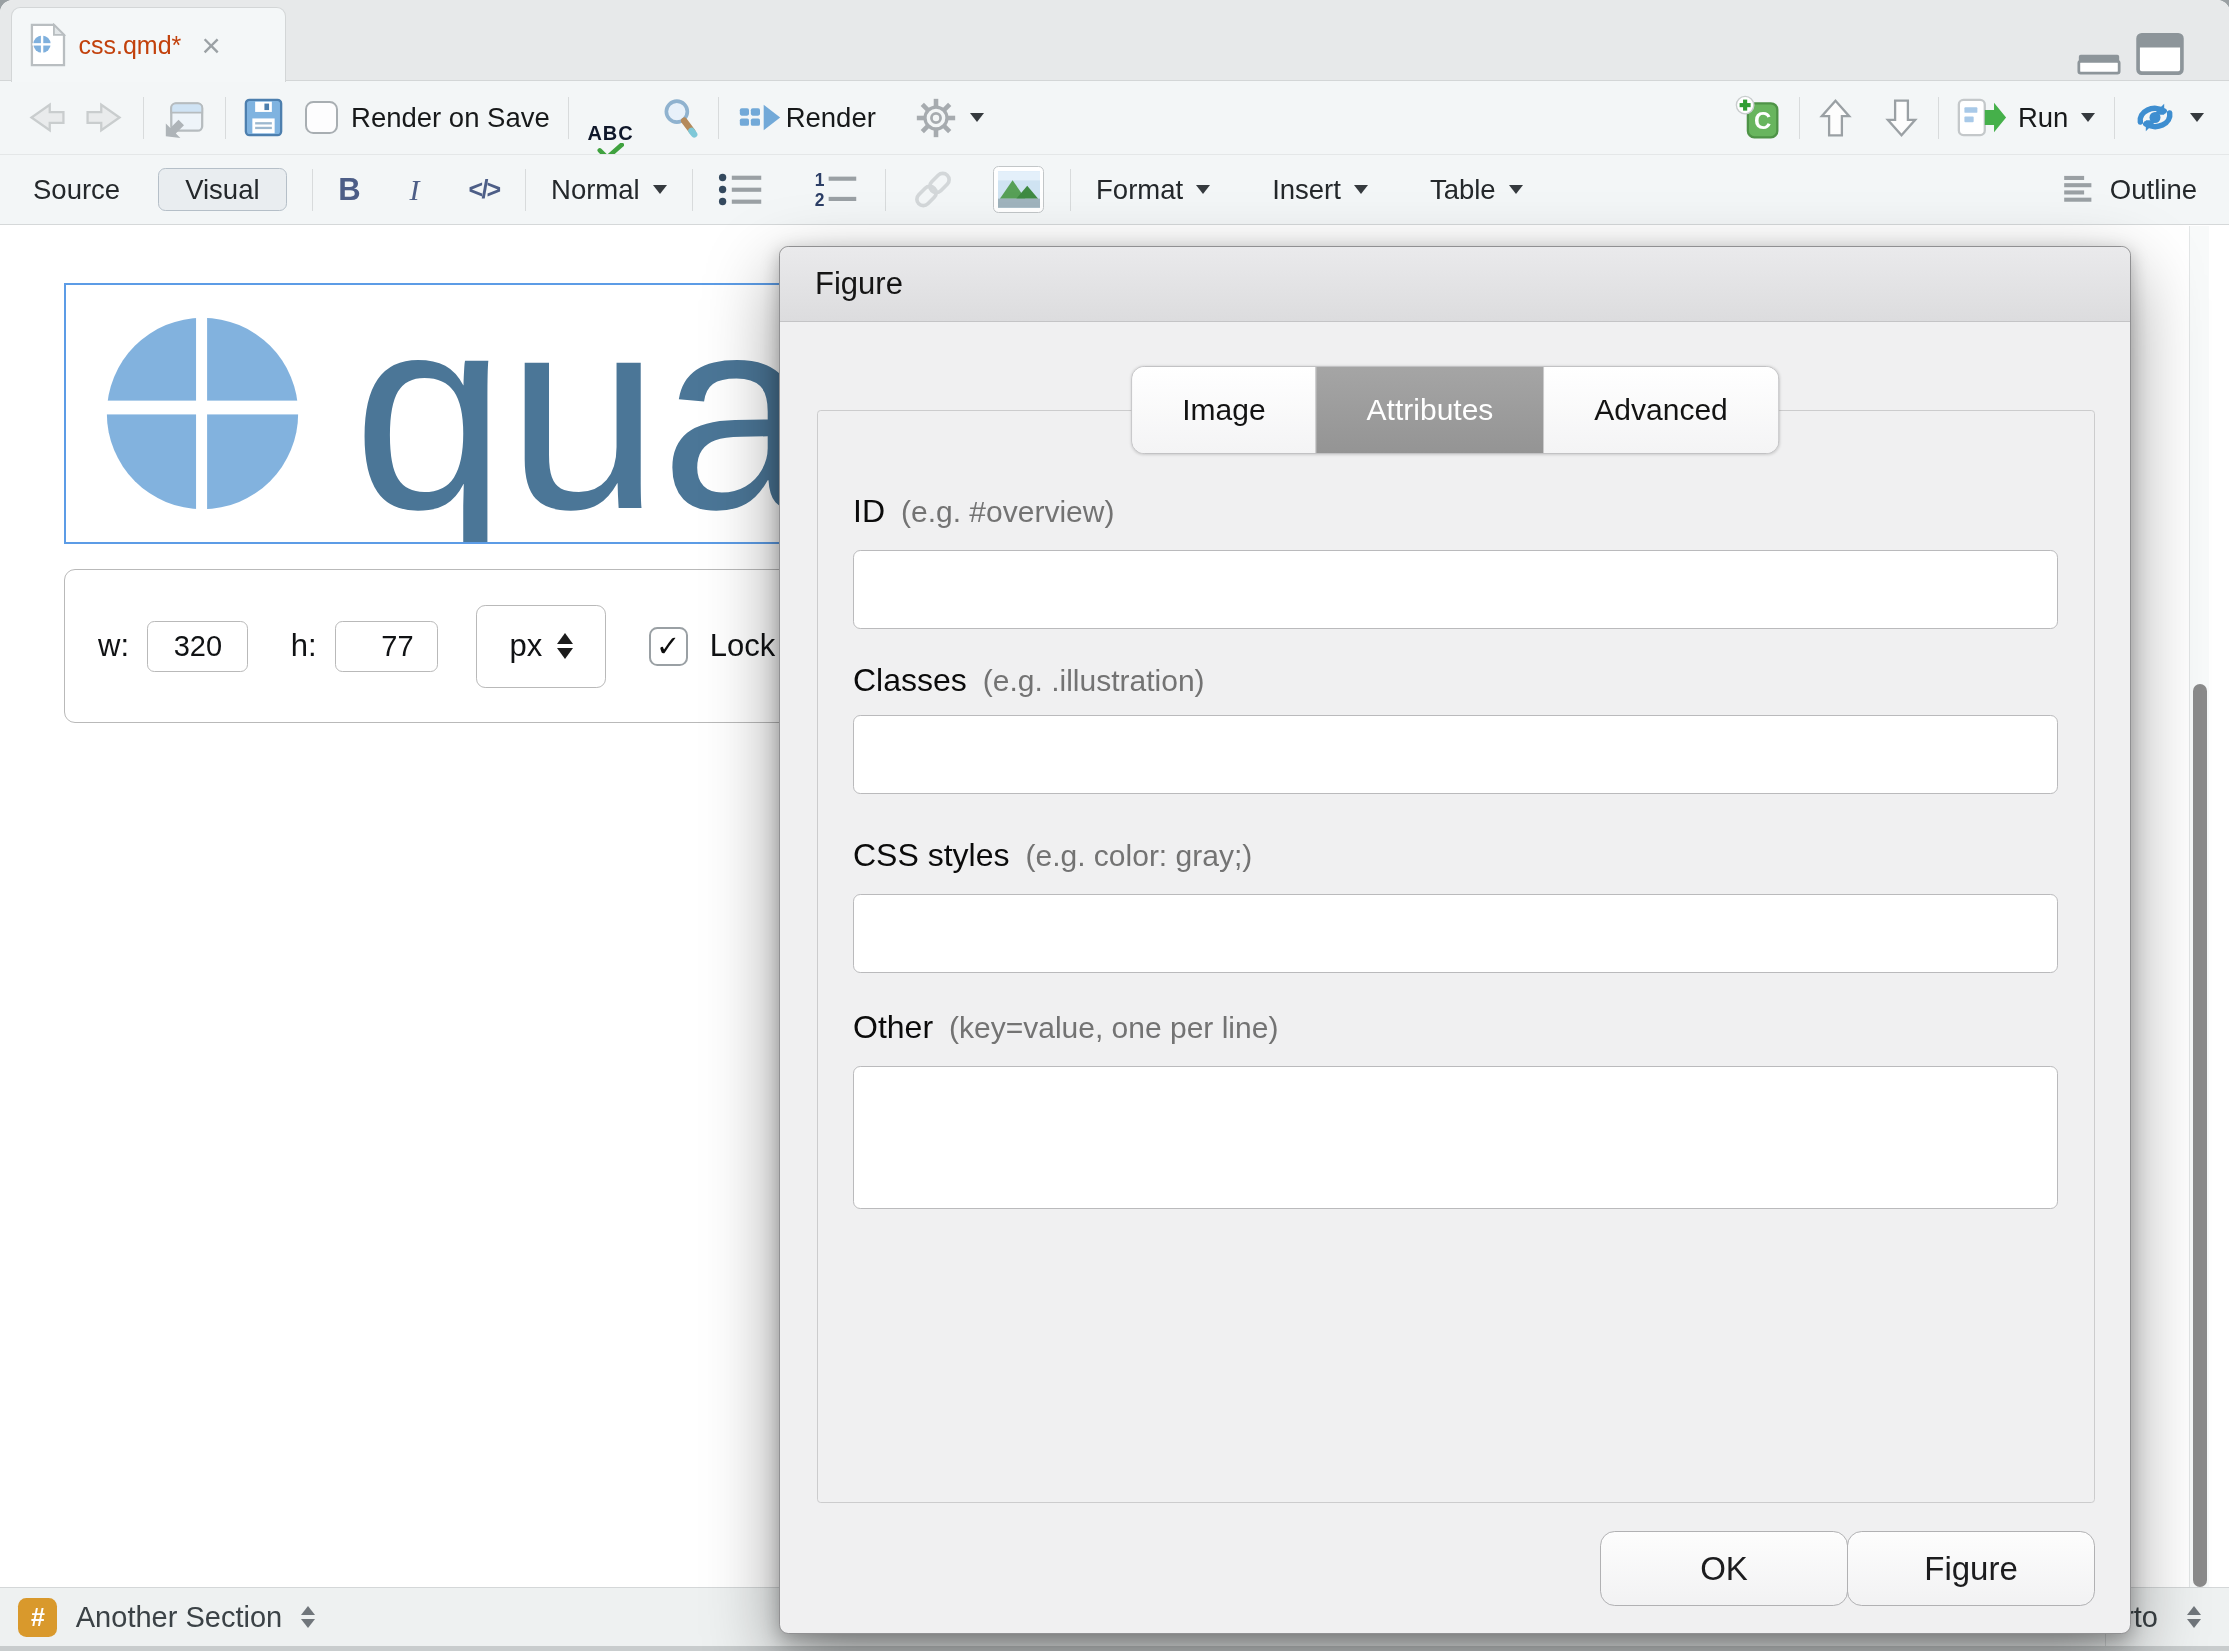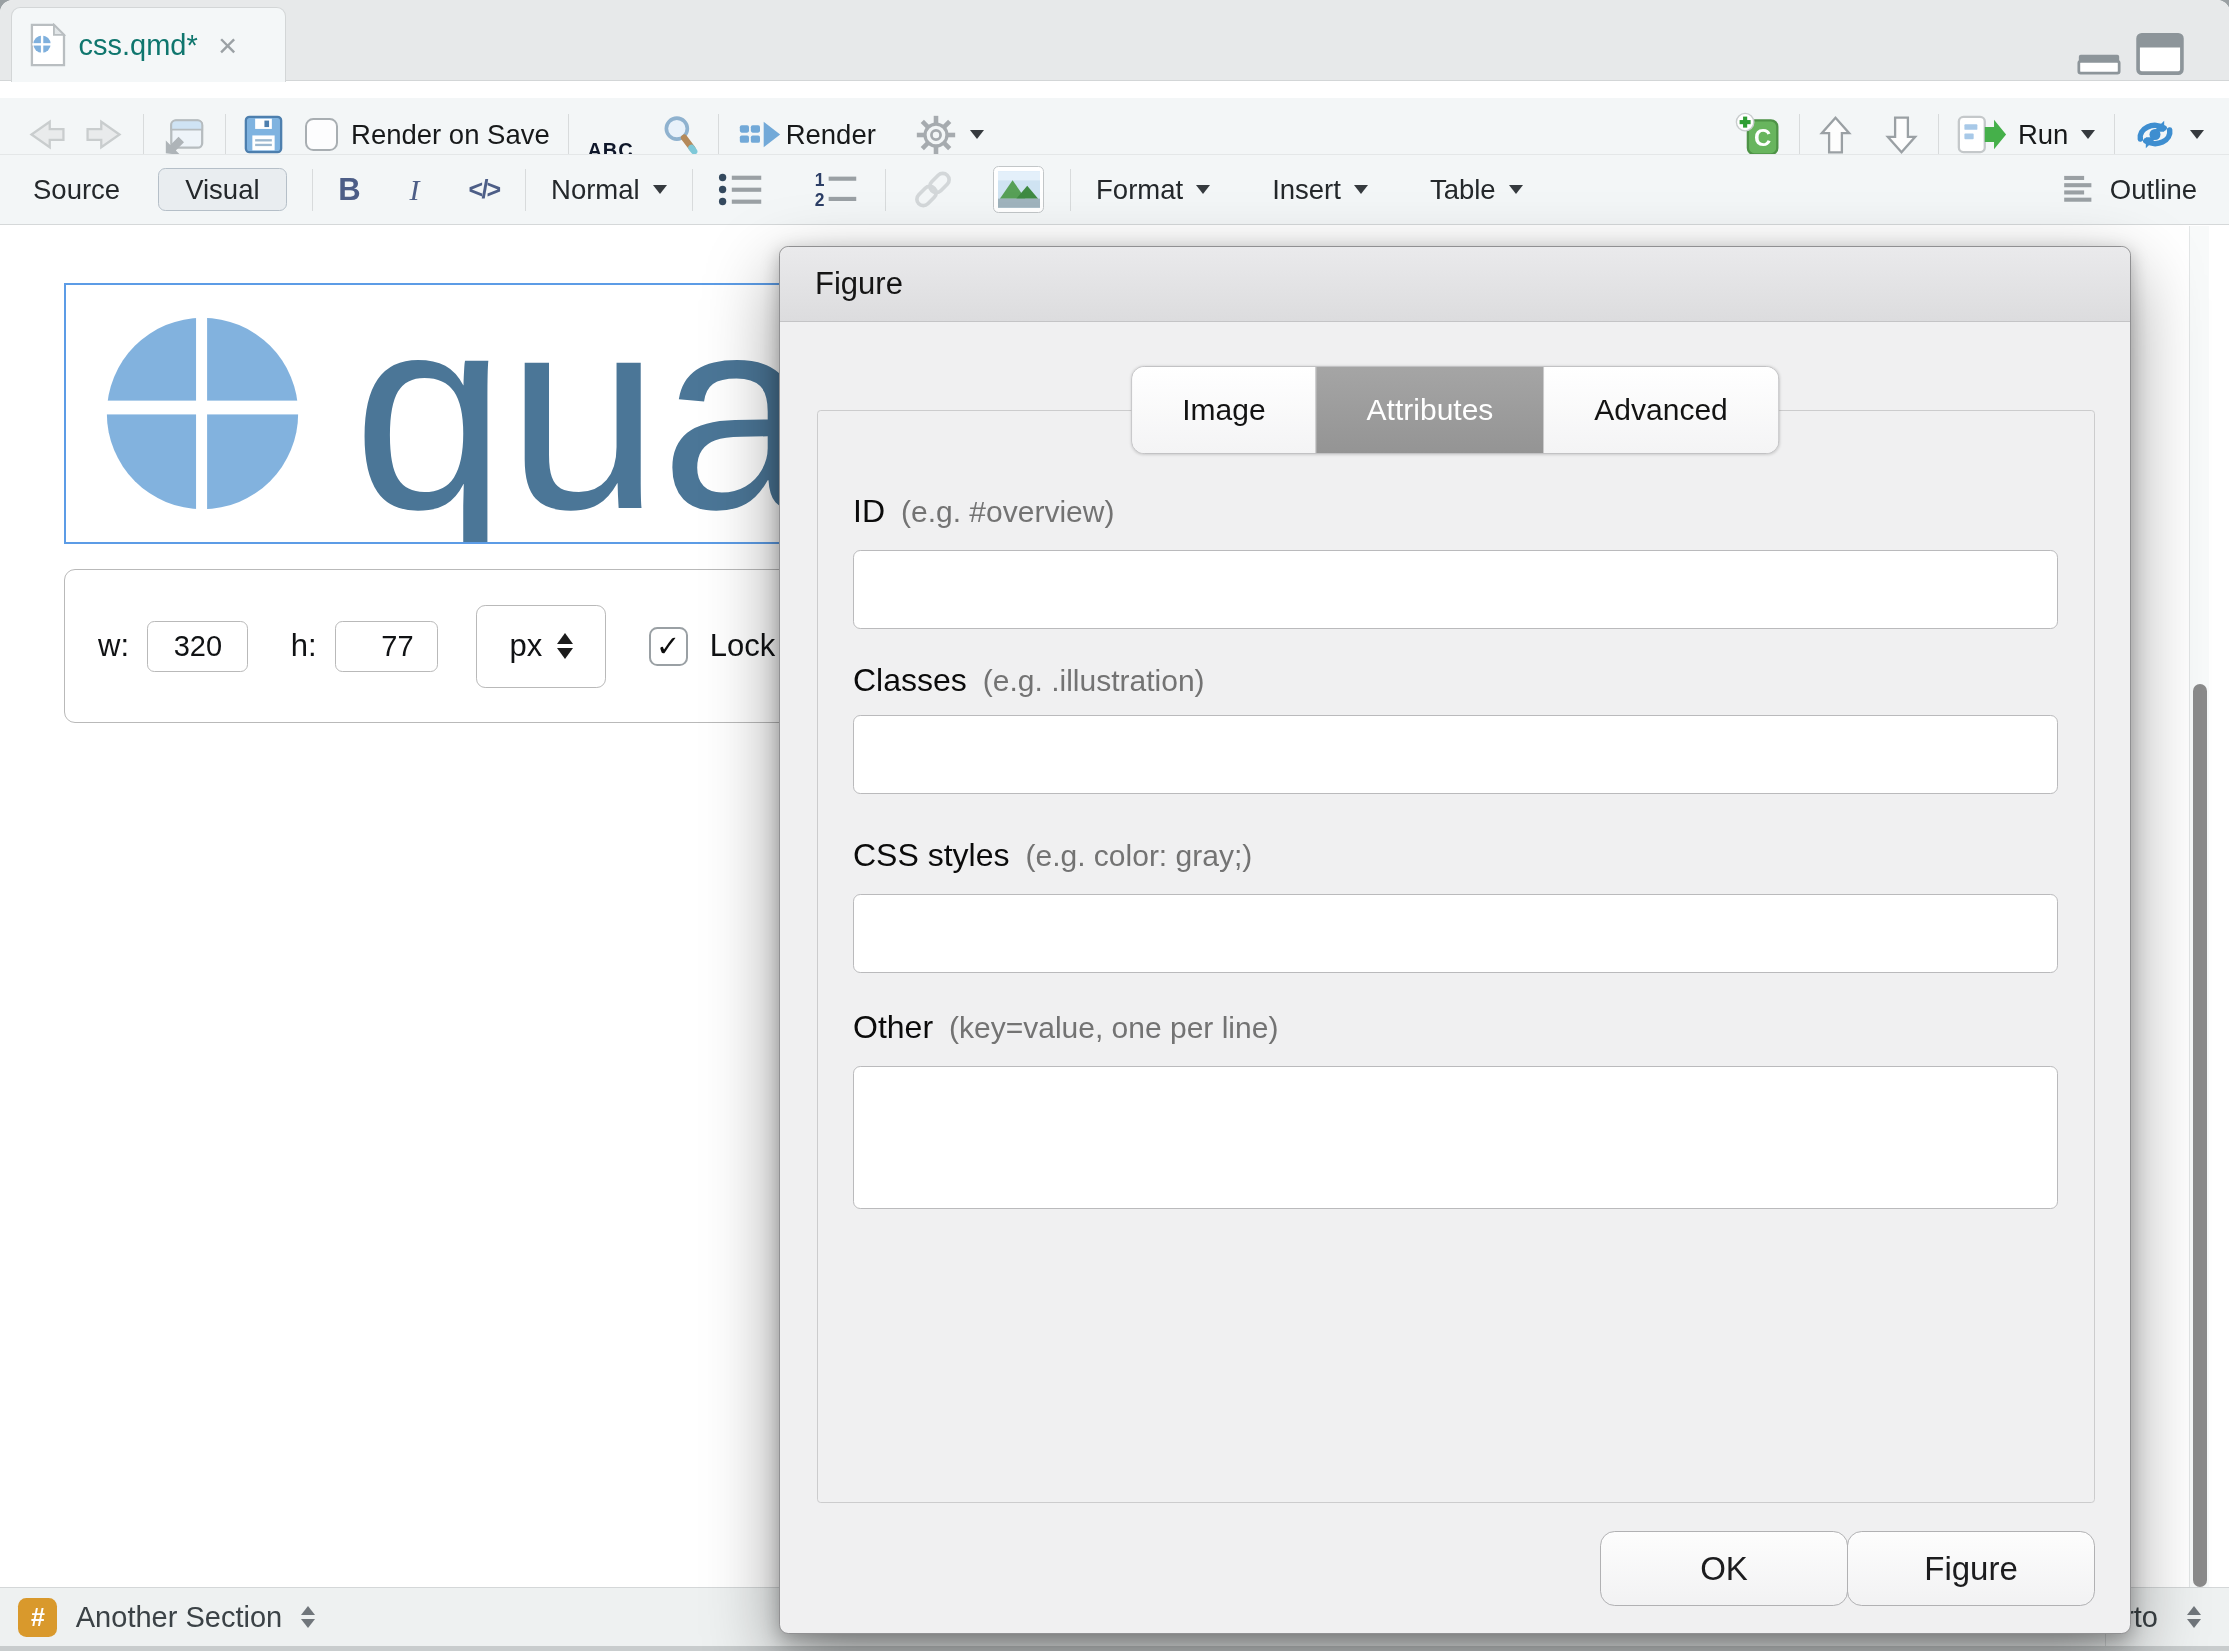--- a/index.html
+++ b/index.html
@@ -9,25 +9,25 @@
     background:#ffffff; font-family:"Liberation Sans", sans-serif;
     border-radius:13px 13px 0 0;
   }
   
   .tabstrip { position:absolute; left:0; top:0; width:2230px; height:81px;
     background:#e7e9ea; border-bottom:0.9px solid #d3d6d7; }
   .tab-active { position:absolute; left:11px; top:7.3px; width:275px; height:75px;
     background:#f4f7f8; border:0.9px solid #d3d6d7; border-bottom:none;
     border-radius:9.2px 9.2px 0 0; display:flex; align-items:center;
     padding:0 16.5px; gap:13px; z-index:2; }
-  .tab-title { font-size:29px; color:#0f766e; }
+  .tab-title { font-size:25px; color:#c2410c; }
   .tab-close { font-size:33px; color:#9ba1a5; line-height:1; margin-left:7.3px; }
   .winbtns { position:absolute; left:2077px; top:33px; display:flex; gap:14.7px; align-items:flex-end; }
   
-  .toolbar1 { position:absolute; left:0; top:98px; width:2230px; height:73px;
+  .toolbar1 { position:absolute; left:0; top:81px; width:2230px; height:73px;
     background:#f3f6f7; display:flex; align-items:center; padding:0 26px; }
   .toolbar2 { position:absolute; left:0; top:154px; width:2230px; height:71px;
     background:#f3f6f7; border-top:0.9px solid #e4e7e8; border-bottom:0.9px solid #d5d8d9;
     display:flex; align-items:center; padding:0 33px; font-size:27.5px; color:#24282b;gap:7px; }
   .sep { width:0.9px; height:42px; background:#d8dbdc; margin:0 18.4px; flex:none; }
   .spacer { flex:1; }
   .tb-label { font-size:27.5px; color:#17191a; white-space:nowrap; }
   .caret { width:0; height:0; border-left:7.3px solid transparent; border-right:7.3px solid transparent;
     border-top:9.2px solid #353a3e; margin-left:13px; flex:none; }
   .check-unchecked { width:33px; height:33px; border:2.8px solid #a8aeb2; border-radius:8.3px;

